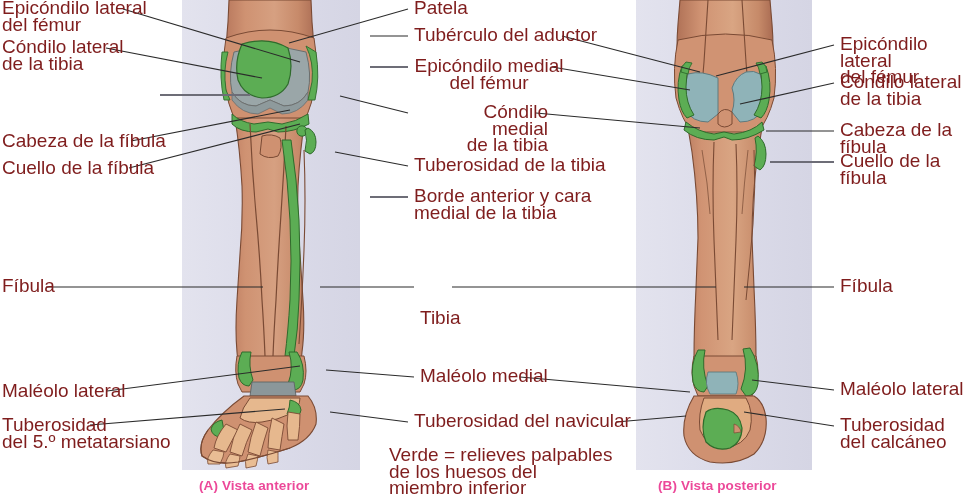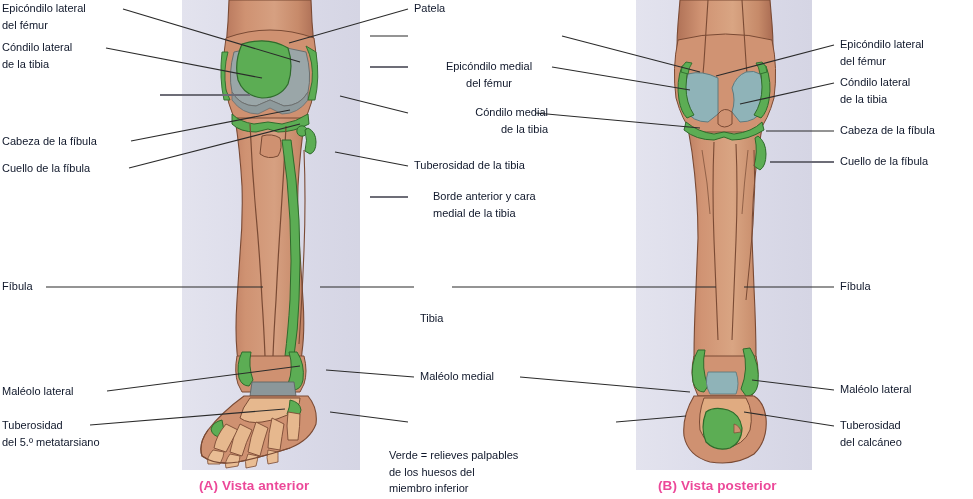--- a/index.html
+++ b/index.html
@@ -49,23 +49,23 @@
     width: 973px;
     height: 499px;
     pointer-events: none;
   }
   #leaders line { stroke: #2b2b2b; stroke-width: 1.1; }
   #leaders line.thick { stroke: #6d6d77; stroke-width: 2.1; }
 
   
   .label {
     position: absolute;
-    font-size: 11px;
+    font-size: 19px;
     line-height: 16.5px;
-    color: #0f172a;
+    color: #7f1d1d;
     white-space: pre-line;
   }
   .label.lt { text-align: left; }
   .label.ctr { text-align: center; }
 
   
   #lbl-epicondilo-lateral-femur-ant { left: 2px;  top: 0px; }
   #lbl-condilo-lateral-tibia-ant    { left: 2px;  top: 39px; }
   #lbl-tuberculo-gerdy              { left: 2px;  top: 85px; }
   #lbl-cabeza-fibula-ant            { left: 2px;  top: 133px; }
@@ -73,21 +73,21 @@
   #lbl-fibula-ant                   { left: 2px;  top: 278px; }
   #lbl-maleolo-lateral-ant          { left: 2px;  top: 383px; }
   #lbl-tuberosidad-5-metatarsiano   { left: 2px;  top: 417px; }
 
   
   #lbl-patela          { left: 414px; top: 0px; }
   #lbl-tuberculo-aductor { left: 414px; top: 27px; }
   #lbl-epicondilo-medial-femur { left: 414px; top: 58px; text-align: center; width: 150px; }
   #lbl-condilo-medial-tibia { left: 428px; top: 104px; text-align: right; width: 120px; }
   #lbl-tuberosidad-tibia { left: 414px; top: 157px; }
-  #lbl-borde-anterior   { left: 414px; top: 188px; margin-left: 19px; }
+  #lbl-borde-anterior   { left: 414px; top: 188px; }
   #lbl-tibia-centro     { left: 420px; top: 278px; margin-top: 32px; }
   #lbl-maleolo-medial   { left: 420px; top: 368px; }
   #lbl-tuberosidad-navicular { left: 414px; top: 413px; }
   #lbl-leyenda          { left: 389px; top: 447px; text-align: left; }
 
   
   #lbl-epicondilo-lateral-femur-post { left: 840px; top: 36px; }
   #lbl-condilo-lateral-tibia-post    { left: 840px; top: 74px; }
   #lbl-cabeza-fibula-post            { left: 840px; top: 122px; }
   #lbl-cuello-fibula-post            { left: 840px; top: 153px; }
@@ -307,29 +307,31 @@
   <div class="label lt" id="lbl-condilo-lateral-tibia-ant">Cóndilo lateral
 de la tibia</div>
   <div class="label lt" id="lbl-cabeza-fibula-ant">Cabeza de la fíbula</div>
   <div class="label lt" id="lbl-cuello-fibula-ant">Cuello de la fíbula</div>
   <div class="label lt" id="lbl-fibula-ant">Fíbula</div>
   <div class="label lt" id="lbl-maleolo-lateral-ant">Maléolo lateral</div>
   <div class="label lt" id="lbl-tuberosidad-5-metatarsiano">Tuberosidad
 del 5.º metatarsiano</div>
 
   <div class="label lt" id="lbl-patela">Patela</div>
+  <div class="label lt" id="lbl-tuberculo-aductor">Tubérculo del aductor</div>
   <div class="label ctr" id="lbl-epicondilo-medial-femur">Epicóndilo medial
 del fémur</div>
   <div class="label ctr" id="lbl-condilo-medial-tibia">Cóndilo medial
 de la tibia</div>
   <div class="label lt" id="lbl-tuberosidad-tibia">Tuberosidad de la tibia</div>
   <div class="label lt" id="lbl-borde-anterior">Borde anterior y cara
 medial de la tibia</div>
   <div class="label lt" id="lbl-tibia-centro">Tibia</div>
   <div class="label lt" id="lbl-maleolo-medial">Maléolo medial</div>
+  <div class="label lt" id="lbl-tuberosidad-navicular">Tuberosidad del navicular</div>
   <div class="label lt" id="lbl-leyenda">Verde = relieves palpables
         de los huesos del
         miembro inferior</div>
 
   <div class="label lt" id="lbl-epicondilo-lateral-femur-post">Epicóndilo lateral
 del fémur</div>
   <div class="label lt" id="lbl-condilo-lateral-tibia-post">Cóndilo lateral
 de la tibia</div>
   <div class="label lt" id="lbl-cabeza-fibula-post">Cabeza de la fíbula</div>
   <div class="label lt" id="lbl-cuello-fibula-post">Cuello de la fíbula</div>

